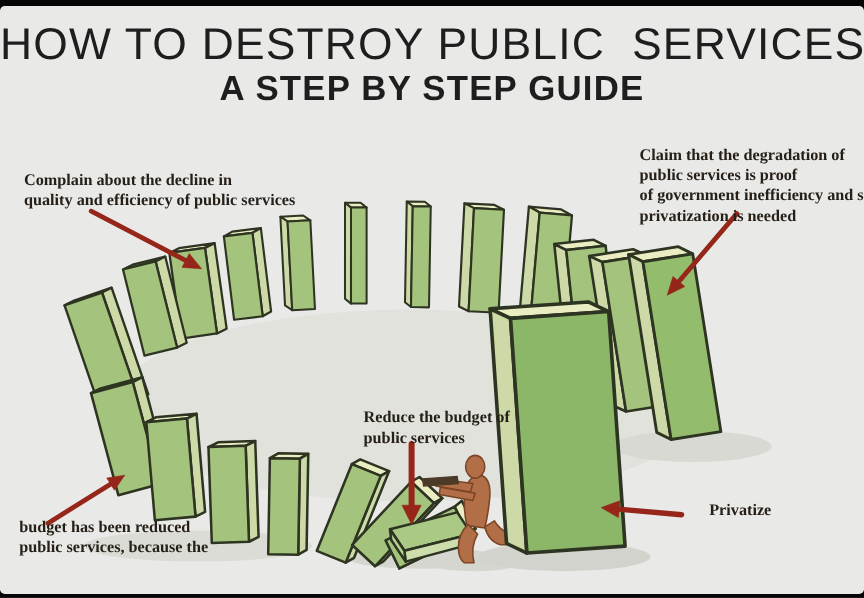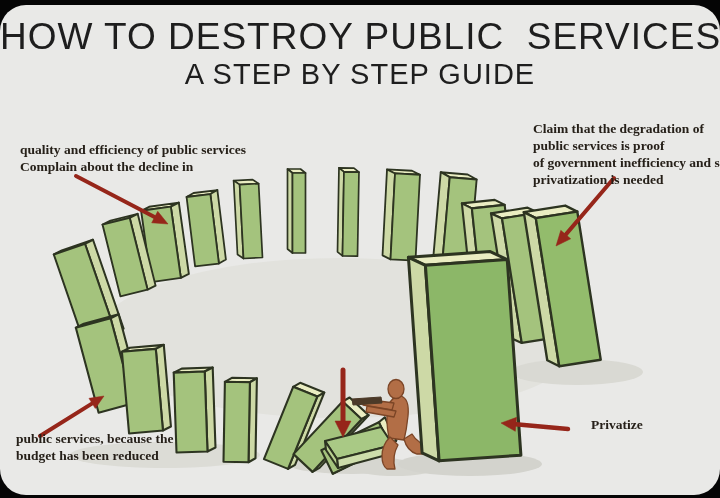--- a/index.html
+++ b/index.html
@@ -1,25 +1,25 @@
 <!DOCTYPE html>
 <html><head>
 <meta charset="utf-8">
 <style>
   html,body{margin:0;padding:0;background:#000;}
   .stage{position:relative;width:720px;height:498px;background:#050505;overflow:hidden;
          font-family:"Liberation Sans",sans-serif;}
   .card{position:absolute;top:5px;left:0;width:720px;height:490px;background:#e9e9e7;
-        border-radius:26px;overflow:hidden;}
+        border-radius:4px;overflow:hidden;}
   .scene{position:absolute;top:-5px;left:0;width:720px;height:498px;}
   svg{position:absolute;top:0;left:0;}
   .title{position:absolute;top:16px;left:0;width:720px;text-align:center;
          font-size:37px;font-weight:400;letter-spacing:1px;color:#1e1e1e;white-space:pre;}
   .subtitle{position:absolute;top:58px;left:0;width:720px;text-align:center;
-         font-size:29px;font-weight:400;letter-spacing:1px;color:#1e1e1e;}
+         font-size:29px;font-weight:700;letter-spacing:1px;color:#1e1e1e;}
   .ann{position:absolute;font-family:"Liberation Serif",serif;font-weight:700;
        font-size:13.5px;line-height:17px;color:#262019;white-space:nowrap;}
 </style>
 </head>
 <body>
 
 <div class="stage">
   <div class="card">
     <div class="scene">
 
@@ -109,35 +109,39 @@
           <line x1="40" y1="436" x2="94.67201865594403" y2="401.82998834003496" stroke="#96261a" stroke-width="4" stroke-linecap="round"></line>
           <polygon points="104,396 95.30801738394784,408.507974984075 88.94803010390969,398.331995336014" fill="#96261a" stroke="#96261a" stroke-width="0.5" stroke-linejoin="round"></polygon>
           <line x1="568" y1="429" x2="512.9521698716544" y2="424.0703435705959" stroke="#96261a" stroke-width="4.5" stroke-linecap="round"></line>
           <polygon points="501,423 516.5645794224156,417.36583037144646 515.3158452567204,431.31002855504335" fill="#96261a" stroke="#96261a" stroke-width="0.5" stroke-linejoin="round"></polygon>
         </svg>
 
       <div class="title">HOW TO DESTROY PUBLIC  SERVICES</div>
       <div class="subtitle">A STEP BY STEP GUIDE</div>
 
       <div class="ann" style="left:20px;top:141px">
+        <div>Complain about the decline in</div>
         <div>quality and efficiency of public services</div>
-        <div>Complain about the decline in</div>
       </div>
 
       <div class="ann" style="left:533px;top:120px">
         <div>Claim that the degradation of</div>
         <div>public services is proof</div>
         <div>of government inefficiency and so</div>
         <div>privatization is needed</div>
       </div>
 
+      <div class="ann" style="left:303px;top:339px">
+        <div>Reduce the budget of</div>
+        <div>public services</div>
+      </div>
 
       <div class="ann" style="left:16px;top:430px">
+        <div>budget has been reduced</div>
         <div>public services, because the</div>
-        <div>budget has been reduced</div>
       </div>
 
       <div class="ann" style="left:591px;top:416px">
         <div>Privatize</div>
       </div>
 
     </div>
   </div>
 </div>
 

